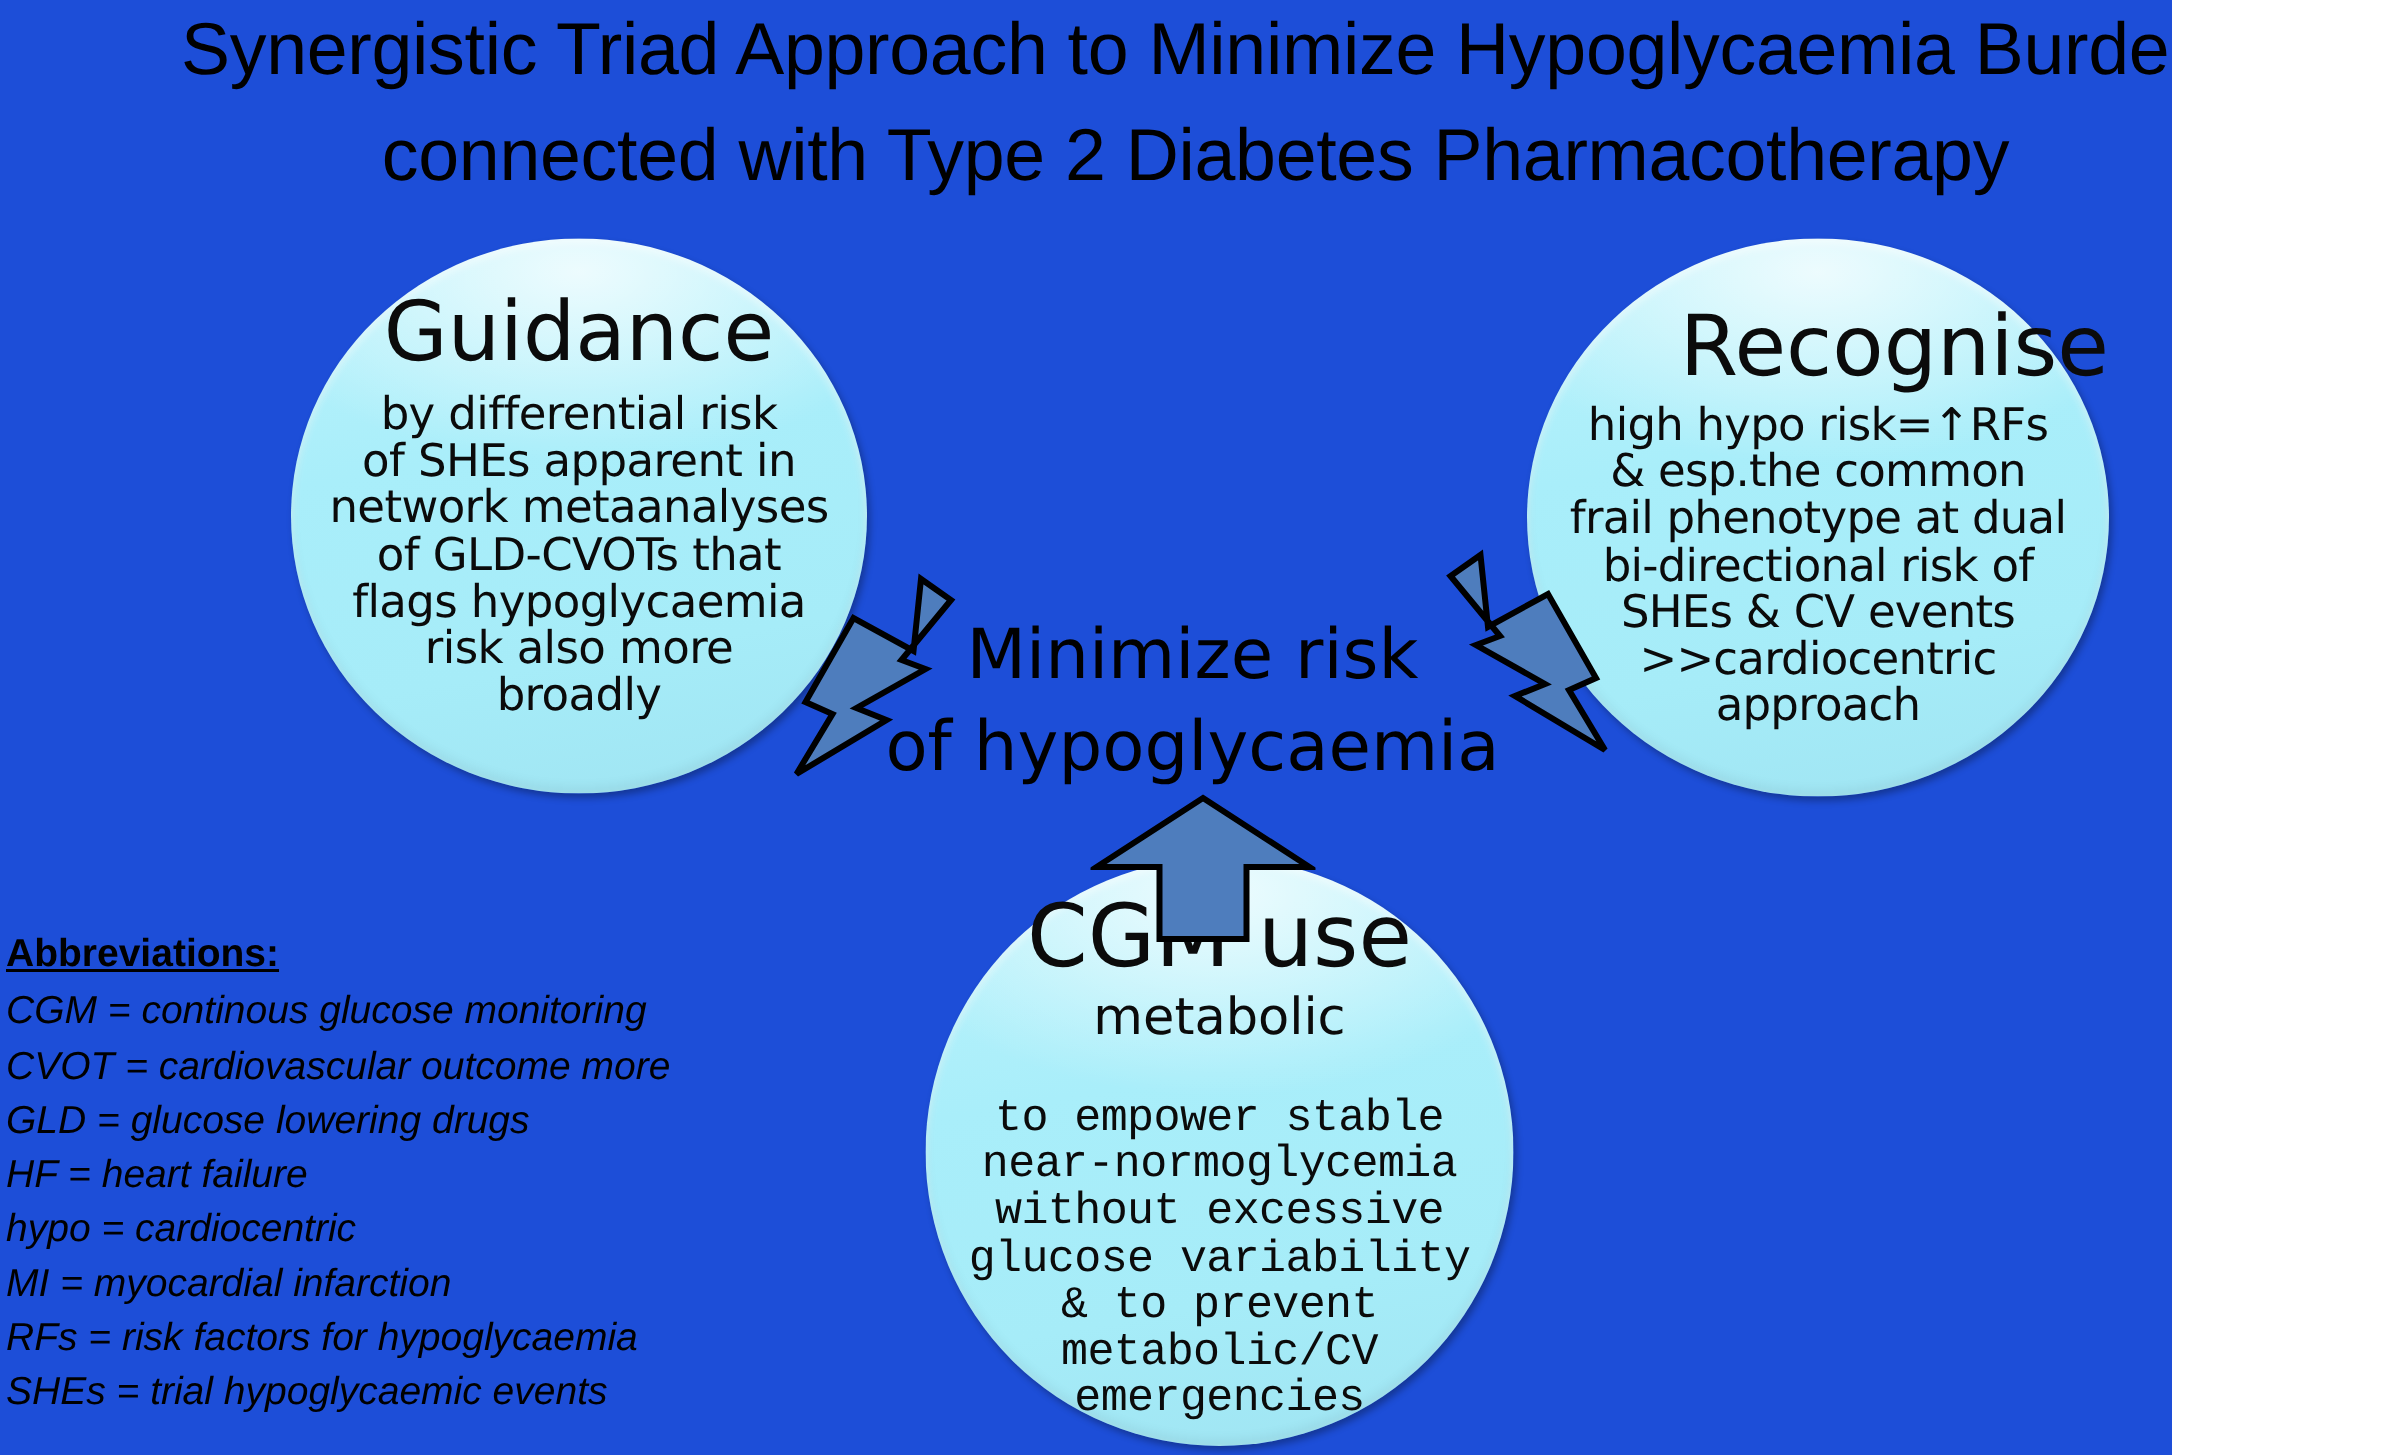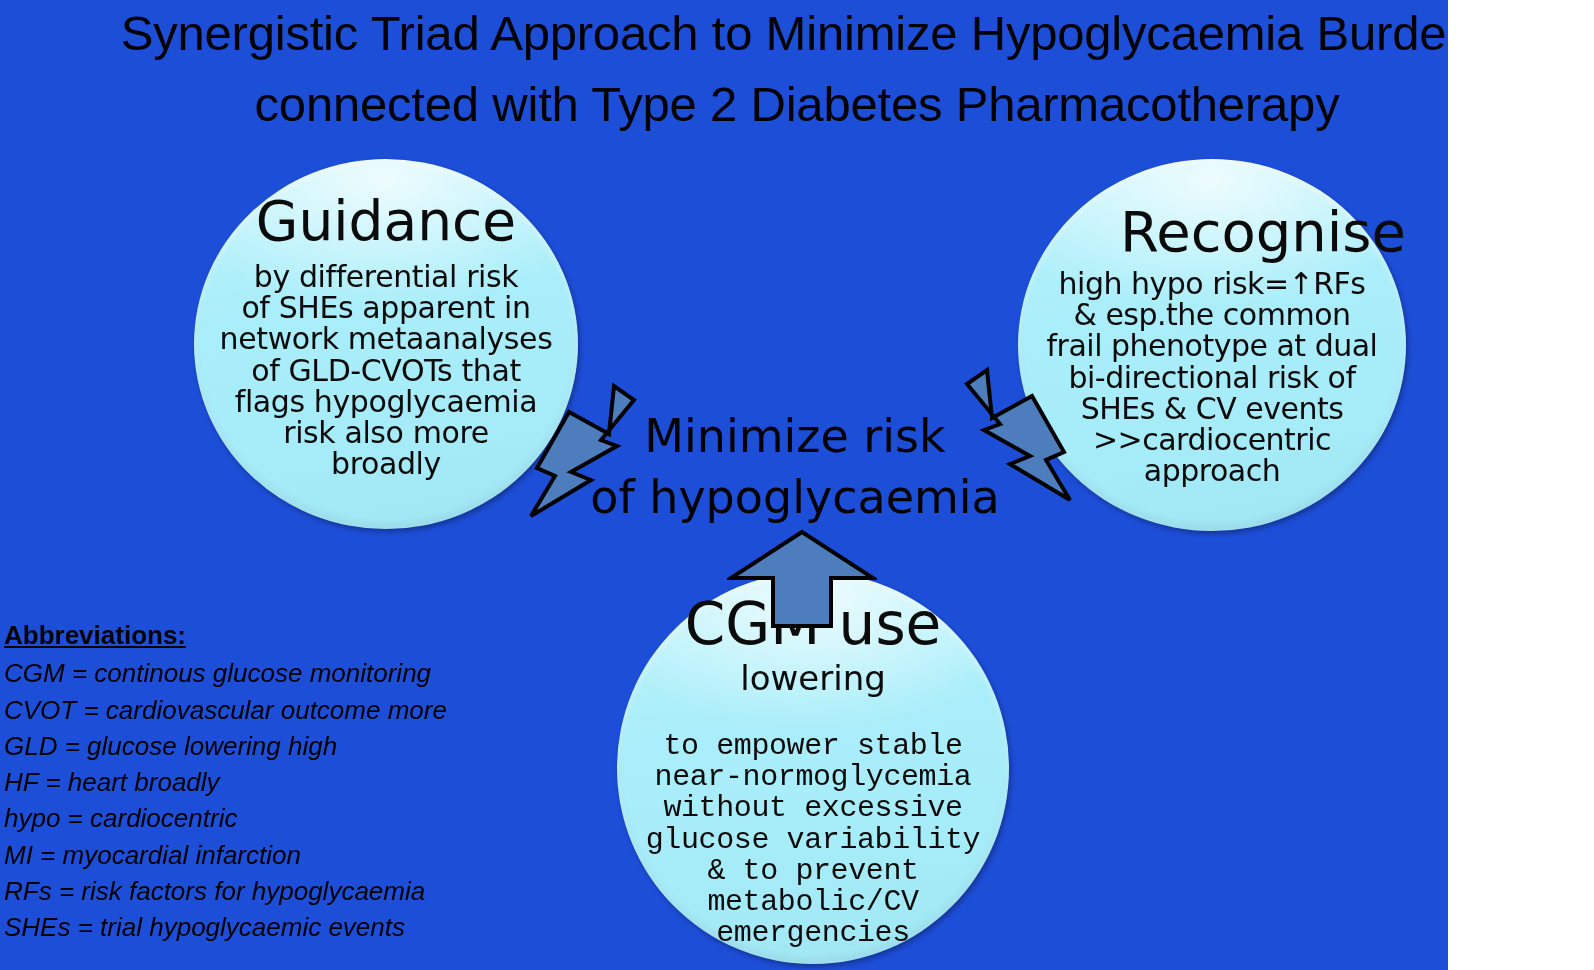--- a/index.html
+++ b/index.html
@@ -165,21 +165,21 @@
 &amp; esp.the common
 frail phenotype at dual
 bi-directional risk of
 SHEs &amp; CV events
 &gt;&gt;cardiocentric
 approach</div>
   </div>
 
   <div class="circle" id="circle-cgm">
     <div class="c-title">CGM use</div>
-    <div class="c-sub">lowering</div>
+    <div class="c-sub">metabolic</div>
     <div class="c-body">to empower stable
 near-normoglycemia
 without excessive
 glucose variability
 &amp; to prevent
 metabolic/CV
 emergencies</div>
   </div>
 
   <svg class="arrow-svg" id="arrow-left" width="110" height="140" viewBox="0 0 110 140">
@@ -194,21 +194,21 @@
     <polygon points="75,4 146,50 104,50 104,98 46,98 46,50 4,50" fill="#4e7dbd" stroke="#000000" stroke-width="4" stroke-linejoin="miter"></polygon>
   </svg>
 
   <div id="center-label">Minimize risk
 of hypoglycaemia</div>
 
   <div id="abbrev">
     <span class="abbrev-head">Abbreviations:</span>
     <span class="abbrev-line">CGM = continous glucose monitoring</span>
     <span class="abbrev-line">CVOT = cardiovascular outcome more</span>
-    <span class="abbrev-line">GLD = glucose lowering high</span>
-    <span class="abbrev-line">HF = heart broadly</span>
+    <span class="abbrev-line">GLD = glucose lowering drugs</span>
+    <span class="abbrev-line">HF = heart failure</span>
     <span class="abbrev-line">hypo = cardiocentric</span>
     <span class="abbrev-line">MI = myocardial infarction</span>
     <span class="abbrev-line">RFs = risk factors for hypoglycaemia</span>
     <span class="abbrev-line">SHEs = trial hypoglycaemic events</span>
   </div>
 
 </div>
 
 </body></html>

